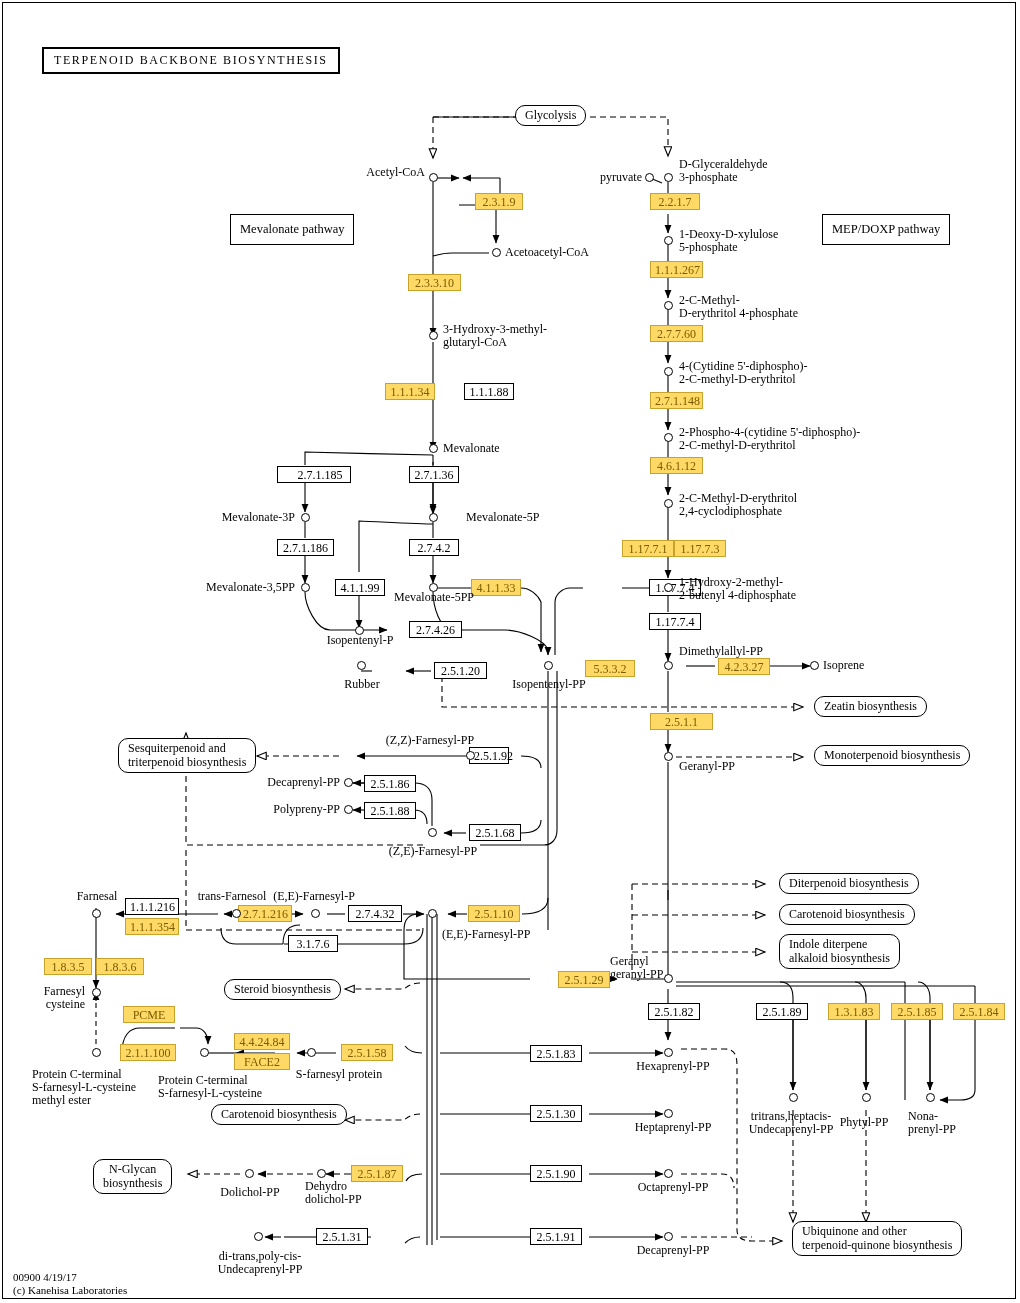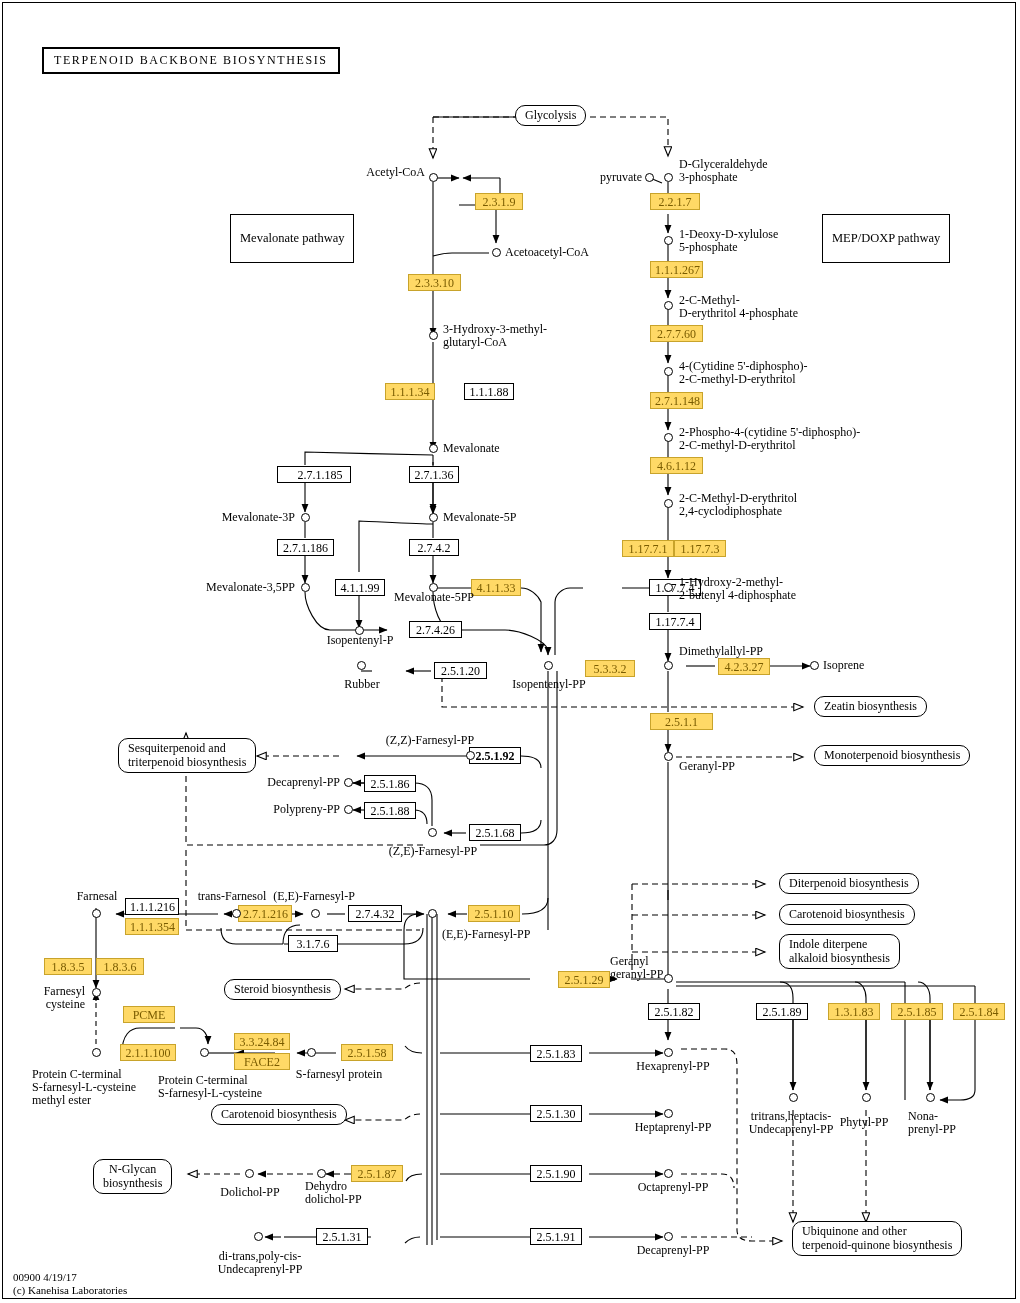--- a/index.html
+++ b/index.html
@@ -3,21 +3,21 @@
 <meta charset="utf-8">
 <style>
   html,body{margin:0;padding:0;background:#ffffff;}
   body{font-family:"Liberation Serif", serif;}
   #page{position:relative;width:1020px;height:1303px;background:#fff;overflow:hidden;}
   #border{position:absolute;left:2px;top:2px;width:1014px;height:1297px;border:1px solid #000;box-sizing:border-box;}
   svg#wires{position:absolute;left:0;top:0;width:1020px;height:1303px;pointer-events:none;}
 
   .title-box{position:absolute;border:2px solid #000;background:#fff;padding:4px 10px;
       font-size:12px;letter-spacing:1.6px;white-space:nowrap;}
-  .sect-box{position:absolute;border:1px solid #000;background:#fff;padding:16px 9px;
+  .sect-box{position:absolute;border:1px solid #000;background:#fff;padding:7px 9px;
       font-size:12.5px;white-space:nowrap;}
 
   
   .ec{position:absolute;border:1px solid #000;background:#fff;color:#000;
       font-size:12px;line-height:13px;padding:2px 4px;white-space:nowrap;text-align:center;
       box-sizing:border-box;height:17px;}
   .ec.hl{background:#FFD966;border:1px solid #C8A32B;color:#7a5c00;}
 
   
   .maplink{position:absolute;border:1.4px solid #000;background:#fff;border-radius:10px;
@@ -281,37 +281,37 @@
   <div class="ec hl" style="left:650px;top:325px;width:53px;">2.7.7.60</div>
   <div class="ec hl" style="left:650px;top:392px;width:53px;">2.7.1.148</div>
   <div class="ec hl" style="left:650px;top:457px;width:53px;">4.6.1.12</div>
   <div class="ec hl" style="left:622px;top:540px;width:52px;">1.17.7.1</div>
   <div class="ec hl" style="left:674px;top:540px;width:52px;">1.17.7.3</div>
   <div class="ec" style="left:649px;top:579px;width:52px;">1.17.7.4</div>
   <div class="ec" style="left:649px;top:613px;width:52px;">1.17.7.4</div>
   <div class="ec hl" style="left:718px;top:658px;width:52px;">4.2.3.27</div>
   <div class="ec hl" style="left:650px;top:713px;width:63px;">2.5.1.1</div>
 
-  <div class="ec" style="left:469px;top:747px;width:52px;font-weight:bold;">2.5.1.92</div>
+  <div class="ec" style="left:469px;top:747px;width:40px;">2.5.1.92</div>
   <div class="ec" style="left:364px;top:775px;width:52px;">2.5.1.86</div>
   <div class="ec" style="left:364px;top:802px;width:52px;">2.5.1.88</div>
   <div class="ec" style="left:469px;top:824px;width:52px;">2.5.1.68</div>
 
   <div class="ec" style="left:125px;top:898px;width:54px;">1.1.1.216</div>
   <div class="ec hl" style="left:125px;top:918px;width:54px;">1.1.1.354</div>
   <div class="ec hl" style="left:238px;top:905px;width:54px;">2.7.1.216</div>
   <div class="ec" style="left:348px;top:905px;width:54px;">2.7.4.32</div>
   <div class="ec" style="left:288px;top:935px;width:50px;">3.1.7.6</div>
   <div class="ec hl" style="left:468px;top:905px;width:52px;">2.5.1.10</div>
 
   <div class="ec hl" style="left:44px;top:958px;width:48px;">1.8.3.5</div>
   <div class="ec hl" style="left:96px;top:958px;width:48px;">1.8.3.6</div>
   <div class="ec hl" style="left:123px;top:1006px;width:52px;">PCME</div>
   <div class="ec hl" style="left:120px;top:1044px;width:56px;">2.1.1.100</div>
-  <div class="ec hl" style="left:234px;top:1033px;width:56px;">3.3.24.84</div>
+  <div class="ec hl" style="left:234px;top:1033px;width:56px;">4.4.24.84</div>
   <div class="ec hl" style="left:234px;top:1053px;width:56px;">FACE2</div>
   <div class="ec hl" style="left:341px;top:1044px;width:52px;">2.5.1.58</div>
 
   <div class="ec hl" style="left:530px;top:971px;width:52px;margin-left:28px;">2.5.1.29</div>
   <div class="ec" style="left:648px;top:1003px;width:52px;">2.5.1.82</div>
   <div class="ec" style="left:756px;top:1003px;width:52px;">2.5.1.89</div>
   <div class="ec hl" style="left:828px;top:1003px;width:52px;">1.3.1.83</div>
   <div class="ec hl" style="left:891px;top:1003px;width:52px;">2.5.1.85</div>
   <div class="ec hl" style="left:953px;top:1003px;width:52px;">2.5.1.84</div>
 
@@ -372,21 +372,21 @@
   <div class="node" style="left:245px;top:1169px;"></div>
   <div class="node" style="left:317px;top:1169px;"></div>
   <div class="node" style="left:254px;top:1232px;"></div>
 
   <div class="lbl r" style="left:290px;top:166px;width:135px;">Acetyl-CoA</div>
   <div class="lbl" style="left:505px;top:246px;">Acetoacetyl-CoA</div>
   <div class="lbl" style="left:443px;top:323px;">3-Hydroxy-3-methyl-</div>
   <div class="lbl" style="left:443px;top:336px;">glutaryl-CoA</div>
   <div class="lbl" style="left:443px;top:442px;">Mevalonate</div>
   <div class="lbl r" style="left:160px;top:511px;width:135px;">Mevalonate-3P</div>
-  <div class="lbl" style="left:443px;top:511px;">Mevalonate-5P</div>
+  <div class="lbl" style="left:466px;top:511px;">Mevalonate-5P</div>
   <div class="lbl r" style="left:160px;top:581px;width:135px;">Mevalonate-3,5PP</div>
   <div class="lbl c" style="left:386px;top:591px;width:96px;">Mevalonate-5PP</div>
   <div class="lbl c" style="left:312px;top:634px;width:96px;">Isopentenyl-P</div>
   <div class="lbl c" style="left:501px;top:678px;width:96px;">Isopentenyl-PP</div>
   <div class="lbl c" style="left:314px;top:678px;width:96px;">Rubber</div>
 
   <div class="lbl r" style="left:530px;top:171px;width:112px;">pyruvate</div>
   <div class="lbl" style="left:679px;top:158px;">D-Glyceraldehyde</div>
   <div class="lbl" style="left:679px;top:171px;">3-phosphate</div>
   <div class="lbl" style="left:679px;top:228px;">1-Deoxy-D-xylulose</div>

